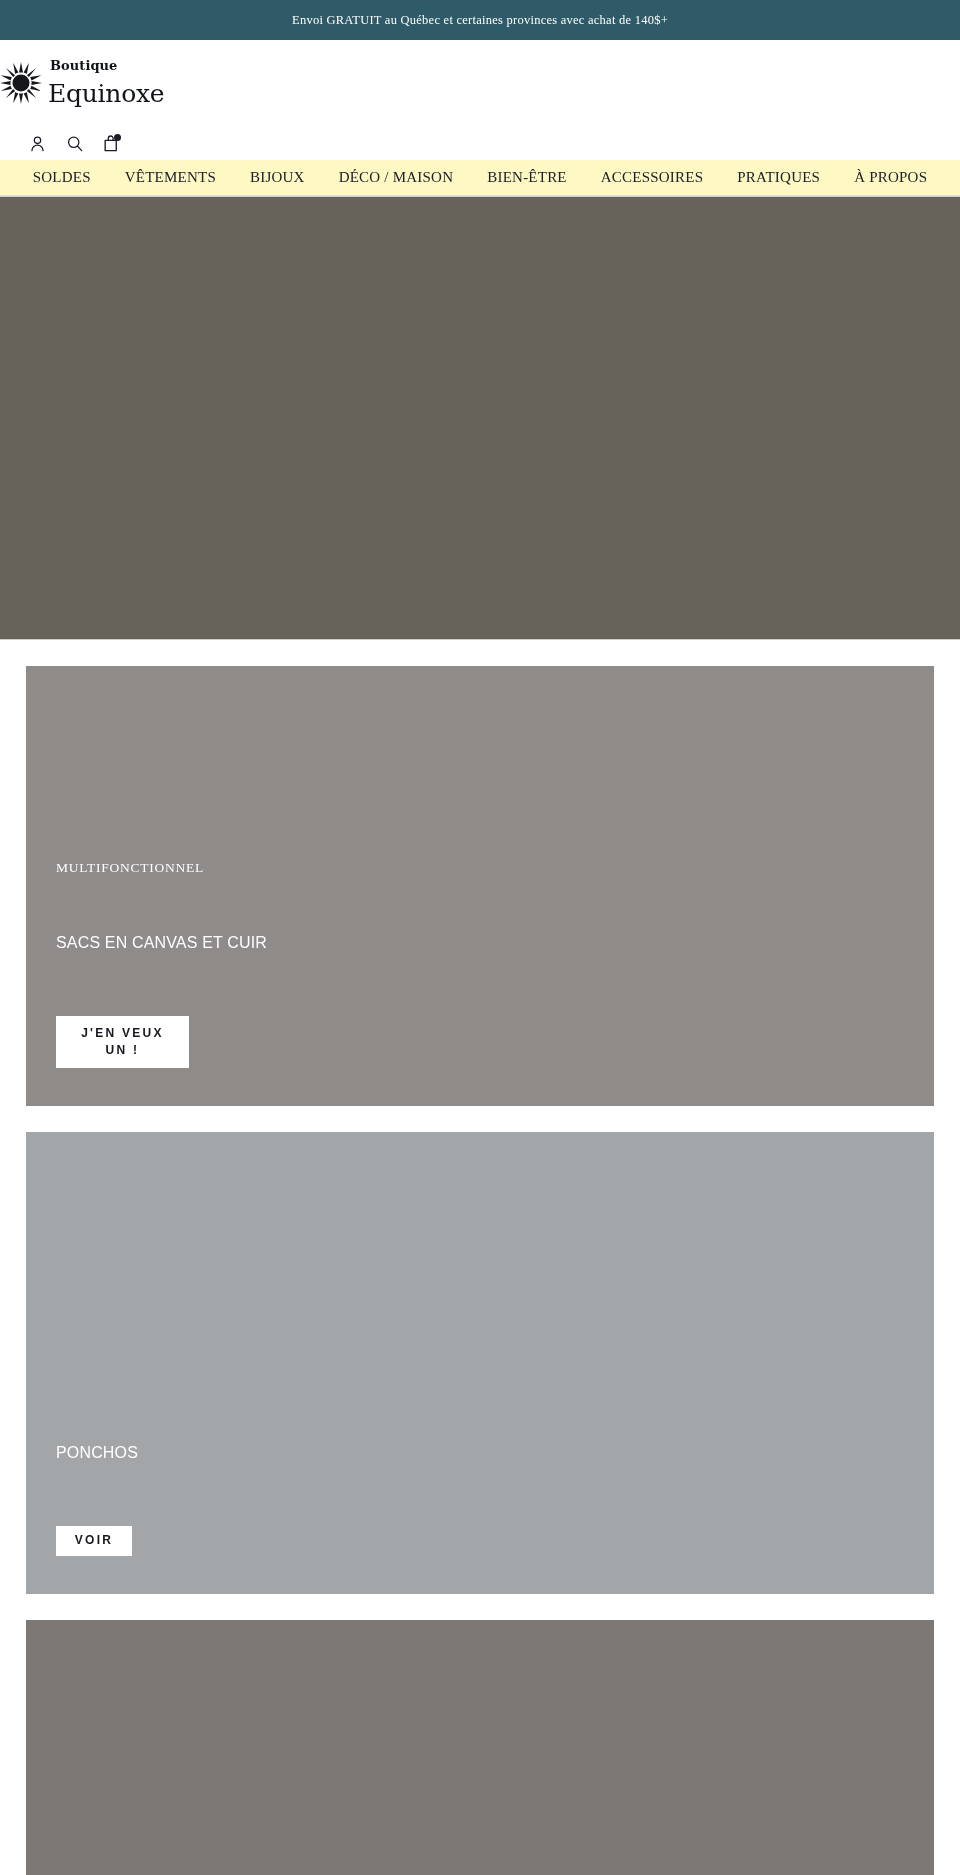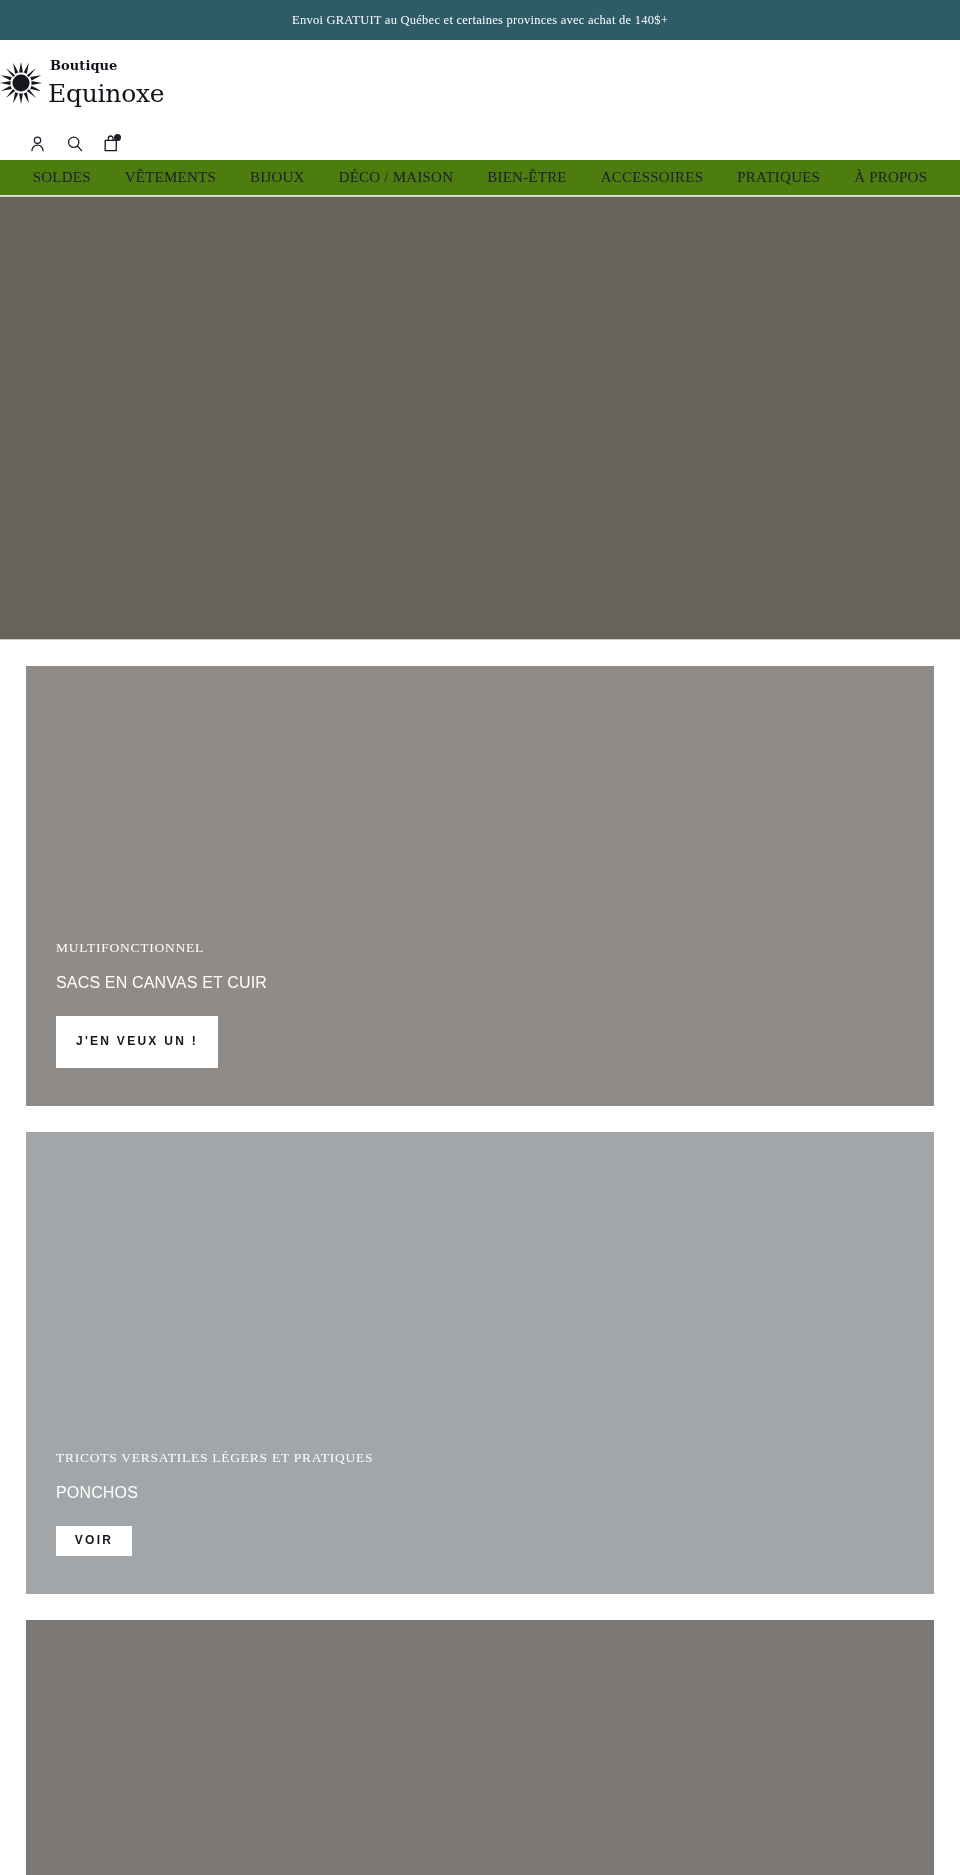--- a/index.html
+++ b/index.html
@@ -95,21 +95,21 @@
     top: 1px;
     right: 0px;
     width: 7px;
     height: 7px;
     border-radius: 50%;
     background: #1b1b2a;
   }
 
   
   .main-nav {
-    background: #4d7c0f;
+    background: #fef9c3;
     border-bottom: 1px solid #e2e2e2;
     height: 36px;
     display: flex;
     align-items: center;
     justify-content: center;
     gap: 0;
     padding: 0 14px;
   }
   .nav-item {
     font-family: "Liberation Serif", serif;
@@ -139,20 +139,21 @@
     gap: 26px;
   }
   .promo-card {
     position: relative;
     width: 908px;
     height: 440px;
     display: flex;
     flex-direction: column;
     justify-content: flex-end;
     padding: 0 0 38px 30px;
+    gap: 40px;
   }
   .promo-card.card-1 { background: #8f8b88; }
   .promo-card.card-2 { background: #a2a6a8; height: 462px; }
   .promo-card.card-3 { background: #7b7876; height: 440px; }
 
   .promo-kicker {
     font-family: "Liberation Serif", serif;
     color: #ffffff;
     font-size: 13.5px;
     letter-spacing: .055em;
@@ -176,21 +177,21 @@
     font-family: "Liberation Sans", sans-serif;
     font-size: 12px;
     font-weight: 700;
     letter-spacing: .19em;
     text-decoration: none;
     cursor: pointer;
     border: none;
     line-height: 1.45;
   }
   .promo-btn.btn-wide {
-    width: 162px;
+    width: 133px;
     height: 52px;
     padding: 0 14px;
   }
   .promo-btn.btn-narrow {
     width: 76px;
     height: 30px;
     padding: 0 10px;
   }
 </style>
 </head>
@@ -275,21 +276,20 @@
 
 <main class="cards">
 
   <section class="promo-card card-1">
     <p class="promo-kicker">MULTIFONCTIONNEL</p>
     <h2 class="promo-title">SACS EN CANVAS ET CUIR</h2>
     <a class="promo-btn btn-wide" href="#">J'EN VEUX UN !</a>
   </section>
 
   <section class="promo-card card-2">
-    <p class="promo-kicker">TRICOTS VERSATILES LÉGERS ET PRATIQUES</p>
     <h2 class="promo-title">PONCHOS</h2>
     <a class="promo-btn btn-narrow" href="#">VOIR</a>
   </section>
 
   <section class="promo-card card-3">
     
   </section>
 
 </main>
 

